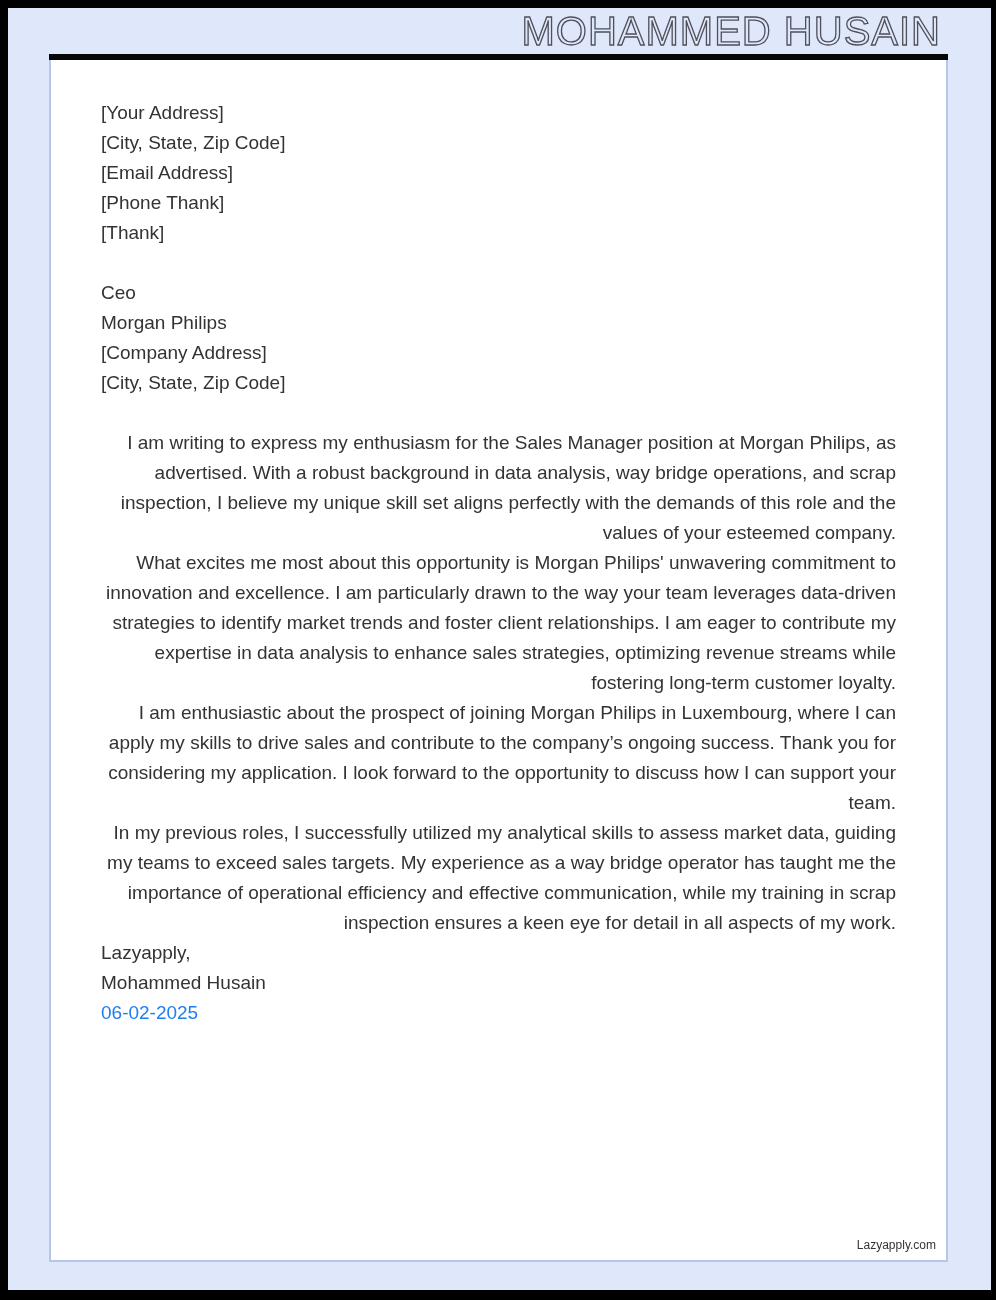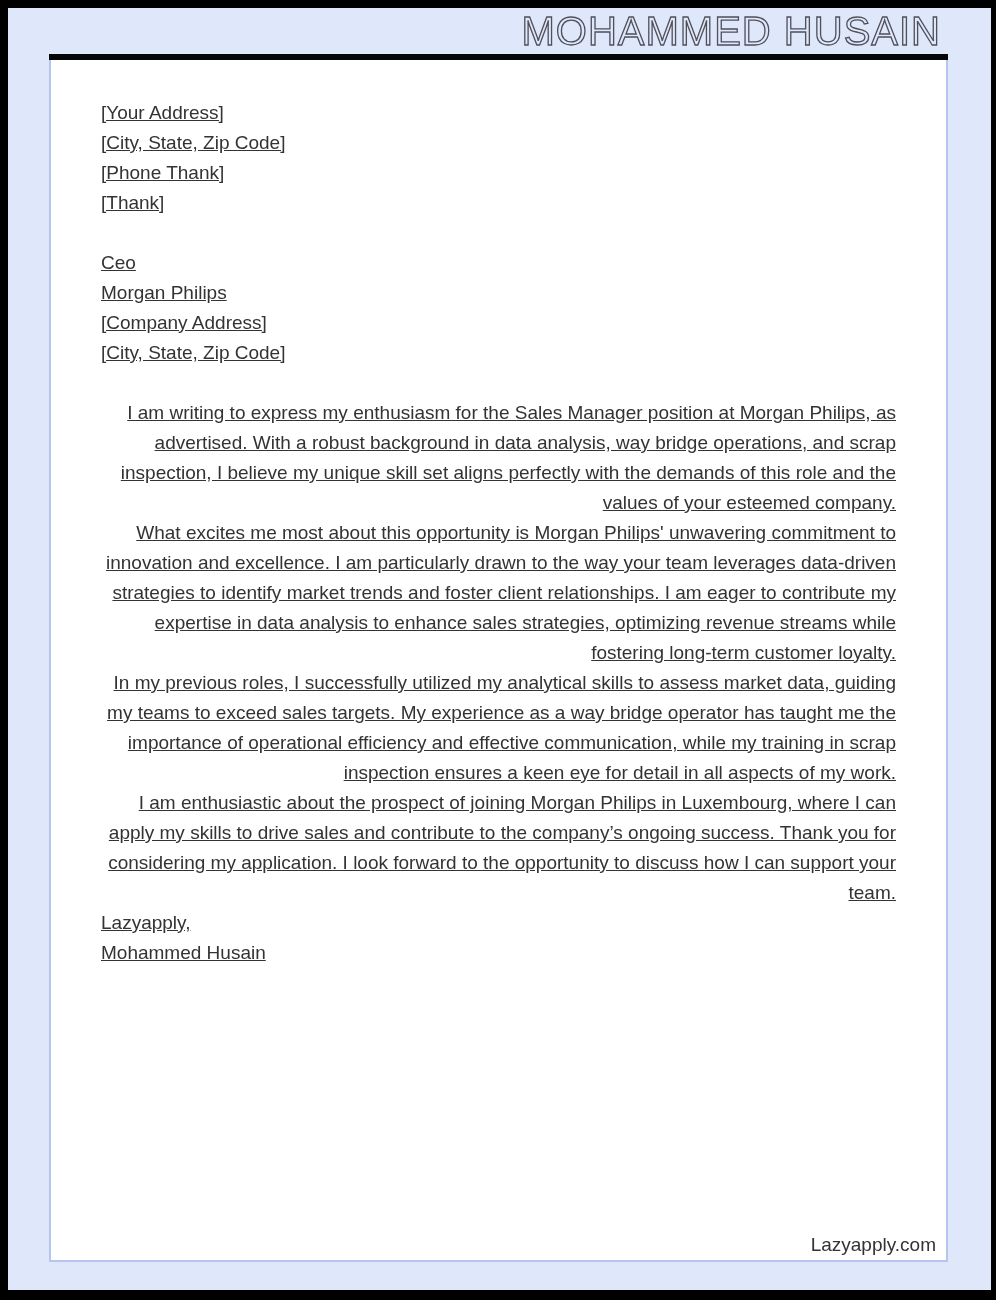--- a/index.html
+++ b/index.html
@@ -19,67 +19,69 @@
     margin:0; font-size:40px; line-height:46px; font-weight:400; letter-spacing:1px;
     color:transparent; -webkit-text-stroke:1.3px var(--outline);
     font-family:"Liberation Sans", sans-serif; white-space:nowrap;
   }
   .page{width:899px; margin-left:41px;}
   .top-rule{height:6px; background:var(--bar);}
   .page-body{
     background:var(--page-bg);
     border:2px solid var(--page-border); border-top:none;
     height:1202px; padding:38px 50px 0; position:relative;
-    font-size:19px; line-height:30px; color:var(--ink);text-decoration:underline;
+    font-size:19px; line-height:30px; color:var(--ink);
   }
   .page-body p{margin:0;}
   .section{margin-bottom:30px;}
   .para{margin:0 0 30px;text-align:right;}
   .date-link{color:var(--accent); margin-top:14px; cursor:pointer;}
   .brand{
     position:absolute; right:10px; bottom:2px;
-    font-size:19px; line-height:26px; color:var(--ink);margin-top:12px;
+    font-size:12px; line-height:26px; color:var(--ink);margin-top:12px;
   }
 </style>
 </head>
 <body>
 
 <div class="frame">
 
   <header class="letterhead">
     <h1 class="name-title">MOHAMMED HUSAIN</h1>
   </header>
 
   <div class="page">
     <div class="top-rule"></div>
 
     <div class="page-body">
 
       <div class="section">
         <p>[Your Address]</p>
         <p>[City, State, Zip Code]</p>
+        <p>[Email Address]</p>
         <p>[Phone Thank]</p>
         <p>[Thank]</p>
       </div>
 
       <div class="section">
         <p>Ceo</p>
         <p>Morgan Philips</p>
         <p>[Company Address]</p>
         <p>[City, State, Zip Code]</p>
       </div>
 
 
       <p class="para">I am writing to express my enthusiasm for the Sales Manager position at Morgan Philips, as advertised. With a robust background in data analysis, way bridge operations, and scrap inspection, I believe my unique skill set aligns perfectly with the demands of this role and the values of your esteemed company.</p>
       <p class="para">What excites me most about this opportunity is Morgan Philips' unwavering commitment to innovation and excellence. I am particularly drawn to the way your team leverages data-driven strategies to identify market trends and foster client relationships. I am eager to contribute my expertise in data analysis to enhance sales strategies, optimizing revenue streams while fostering long-term customer loyalty.</p>
+      <p class="para">I am enthusiastic about the prospect of joining Morgan Philips in Luxembourg, where I can apply my skills to drive sales and contribute to the company’s ongoing success. Thank you for considering my application. I look forward to the opportunity to discuss how I can support your team.</p>
       <p class="para">In my previous roles, I successfully utilized my analytical skills to assess market data, guiding my teams to exceed sales targets. My experience as a way bridge operator has taught me the importance of operational efficiency and effective communication, while my training in scrap inspection ensures a keen eye for detail in all aspects of my work.</p>
-      <p class="para">I am enthusiastic about the prospect of joining Morgan Philips in Luxembourg, where I can apply my skills to drive sales and contribute to the company’s ongoing success. Thank you for considering my application. I look forward to the opportunity to discuss how I can support your team.</p>
 
       <div>
         <p>Lazyapply,</p>
         <p>Mohammed Husain</p>
       </div>
 
+      <p class="date-link">06-02-2025</p>
 
       <div class="brand">Lazyapply.com</div>
     </div>
   </div>
 </div>
 
 </body></html>

